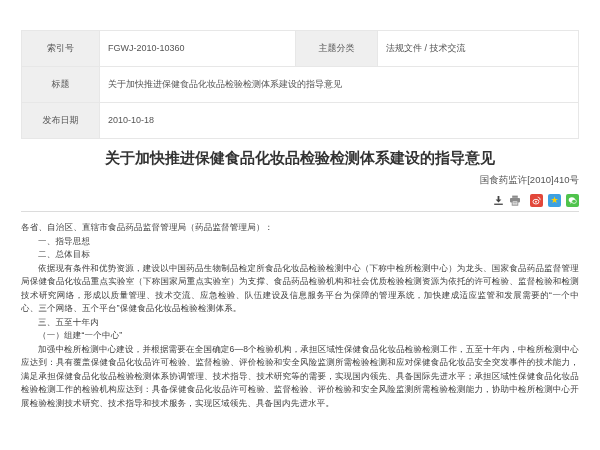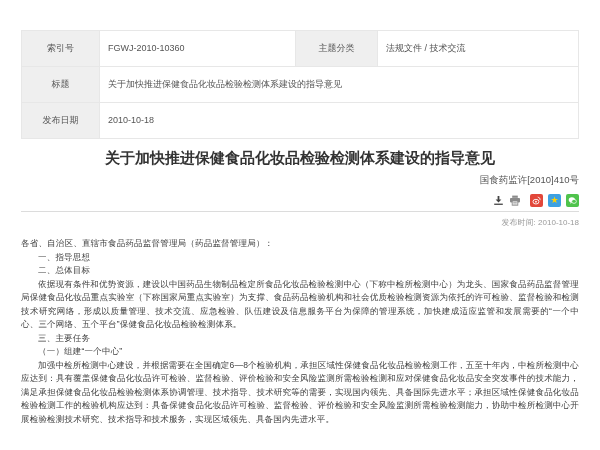--- a/index.html
+++ b/index.html
@@ -110,28 +110,24 @@
       <svg width="9" height="9" viewBox="0 0 10 10">
           <ellipse cx="4.3" cy="4.2" rx="3.5" ry="2.9" fill="#fff"></ellipse>
           <path d="M3 6.8l-0.6 1.8 2-1.2z" fill="#fff"></path>
           <ellipse cx="6.7" cy="6" rx="2.6" ry="2.2" fill="#4fc34c" stroke="#fff" stroke-width="0.8"></ellipse>
         </svg>
     </span>
   </div>
 
   <hr class="divider">
 
-  <div class="publish-time">
-    <span>发布时间:</span>
-    <span>2010-10-18</span>
-  </div>
 
   <div class="doc-body">
     <p class="no-indent">各省、自治区、直辖市食品药品监督管理局（药品监督管理局）：</p>
     <p>一、指导思想</p>
     <p>二、总体目标</p>
     <p>依据现有条件和优势资源，建设以中国药品生物制品检定所食品化妆品检验检测中心（下称中检所检测中心）为龙头、国家食品药品监督管理局保健食品化妆品重点实验室（下称国家局重点实验室）为支撑、食品药品检验机构和社会优质检验检测资源为依托的许可检验、监督检验和检测技术研究网络，形成以质量管理、技术交流、应急检验、队伍建设及信息服务平台为保障的管理系统，加快建成适应监管和发展需要的“一个中心、三个网络、五个平台”保健食品化妆品检验检测体系。</p>
-    <p>三、主要任务</p>
+    <p>三、五至十年内</p>
     <p>（一）组建“一个中心”</p>
     <p>加强中检所检测中心建设，并根据需要在全国确定6—8个检验机构，承担区域性保健食品化妆品检验检测工作，五至十年内，中检所检测中心应达到：具有覆盖保健食品化妆品许可检验、监督检验、评价检验和安全风险监测所需检验检测和应对保健食品化妆品安全突发事件的技术能力，满足承担保健食品化妆品检验检测体系协调管理、技术指导、技术研究等的需要，实现国内领先、具备国际先进水平；承担区域性保健食品化妆品检验检测工作的检验机构应达到：具备保健食品化妆品许可检验、监督检验、评价检验和安全风险监测所需检验检测能力，协助中检所检测中心开展检验检测技术研究、技术指导和技术服务，实现区域领先、具备国内先进水平。</p>
   </div>
 
 </div>
 
 </body></html>

